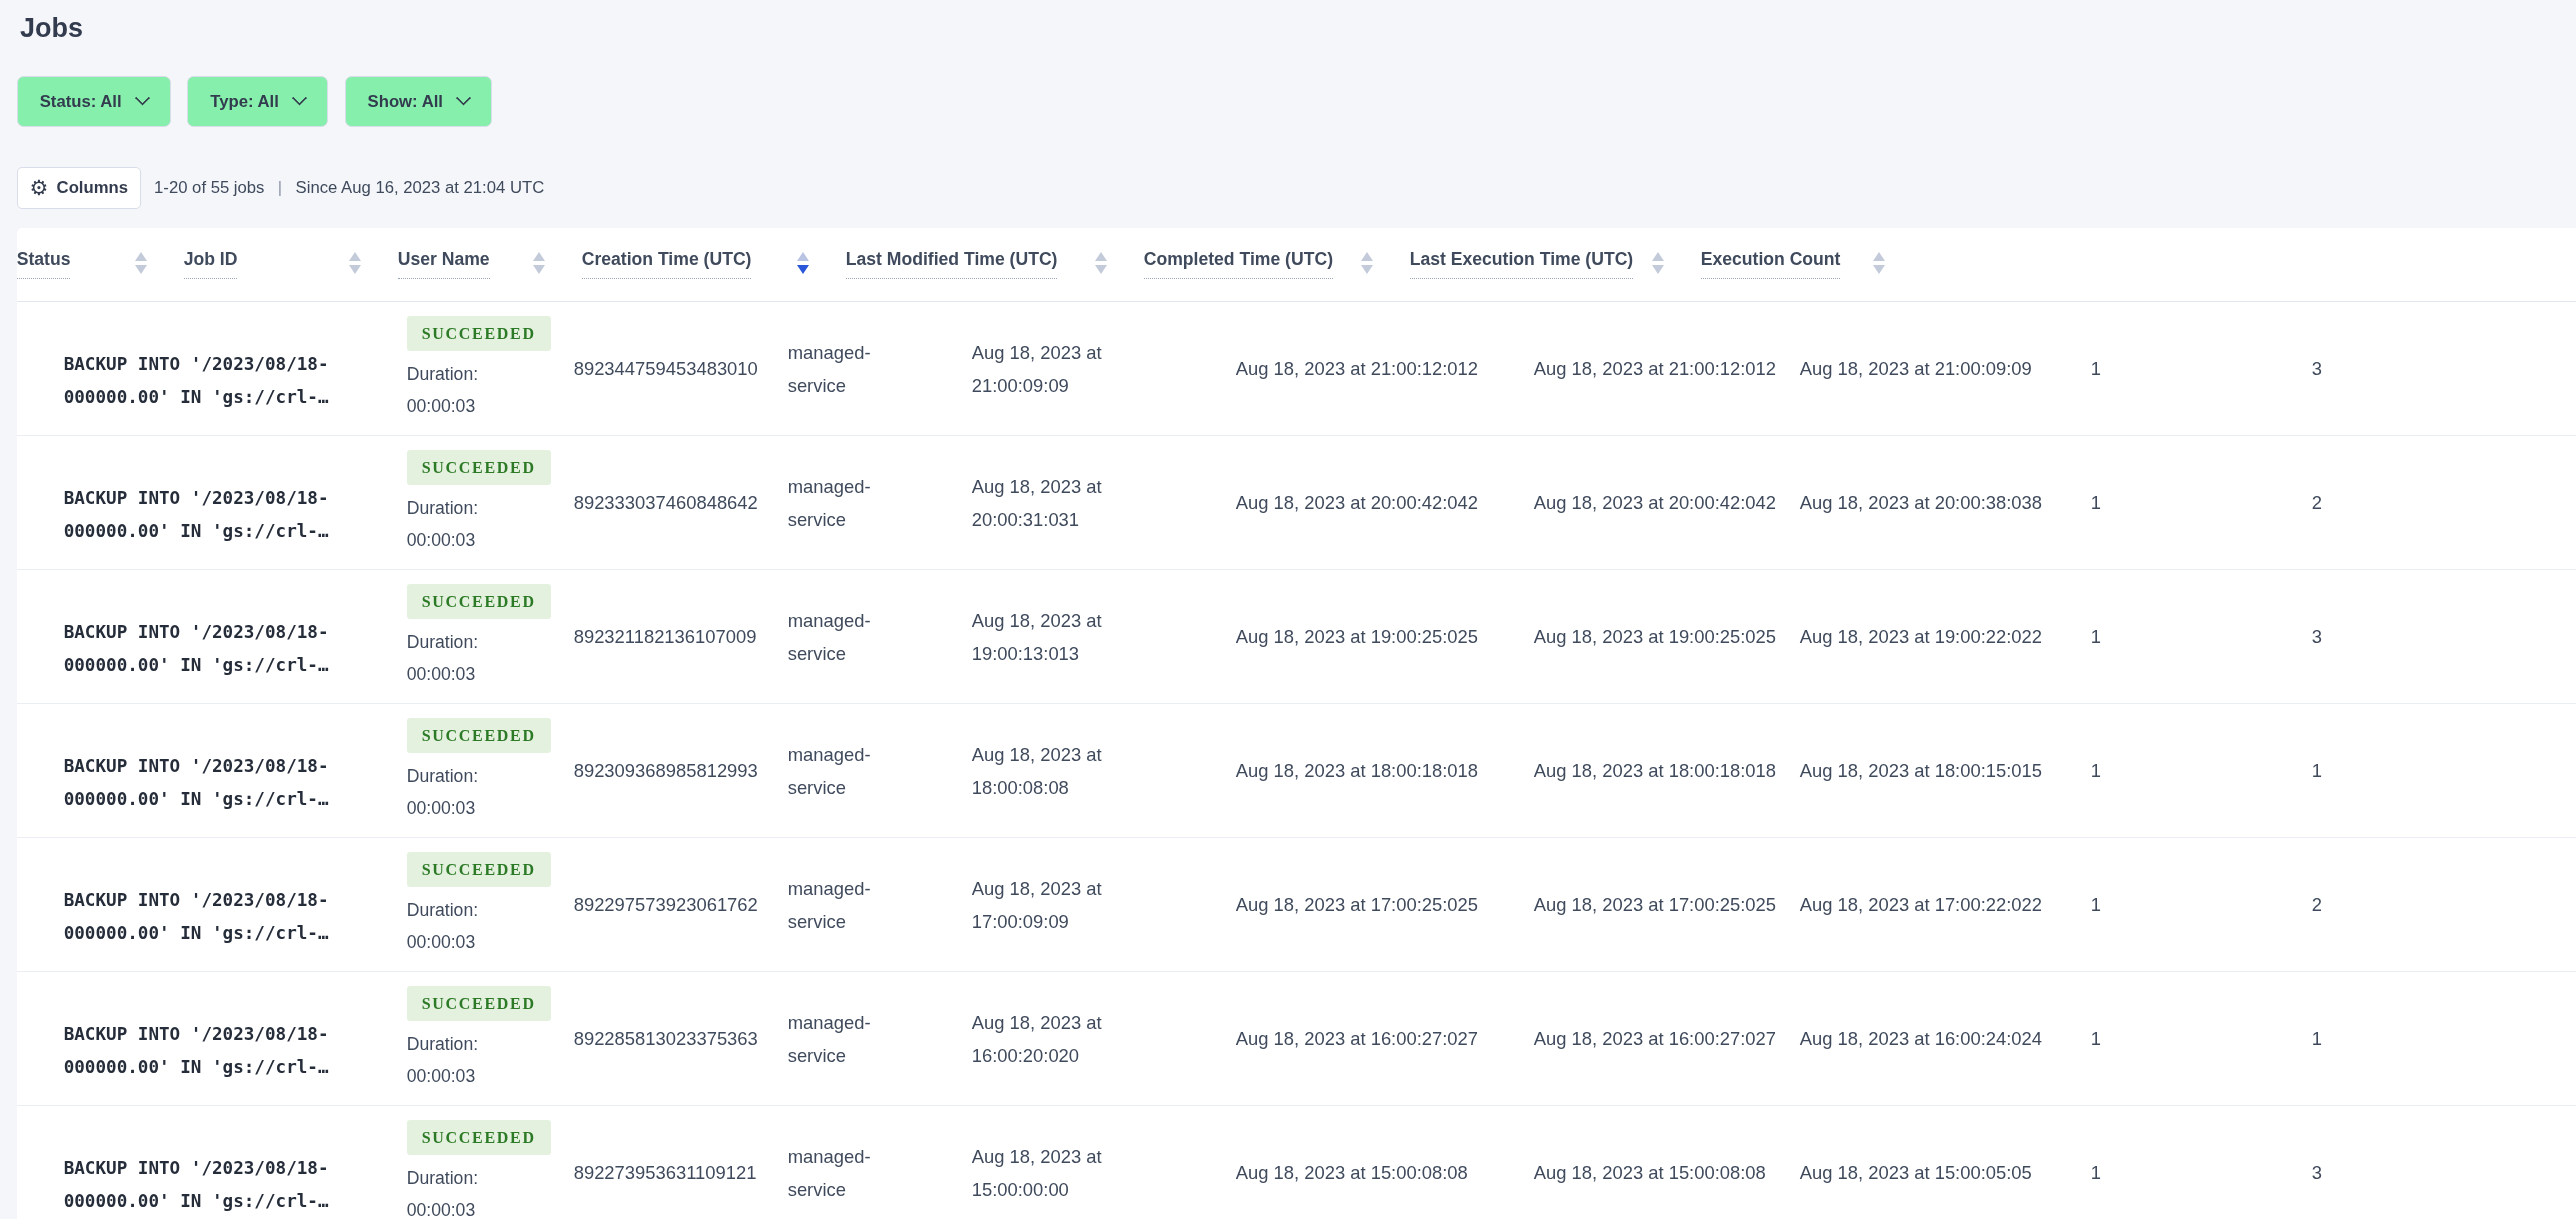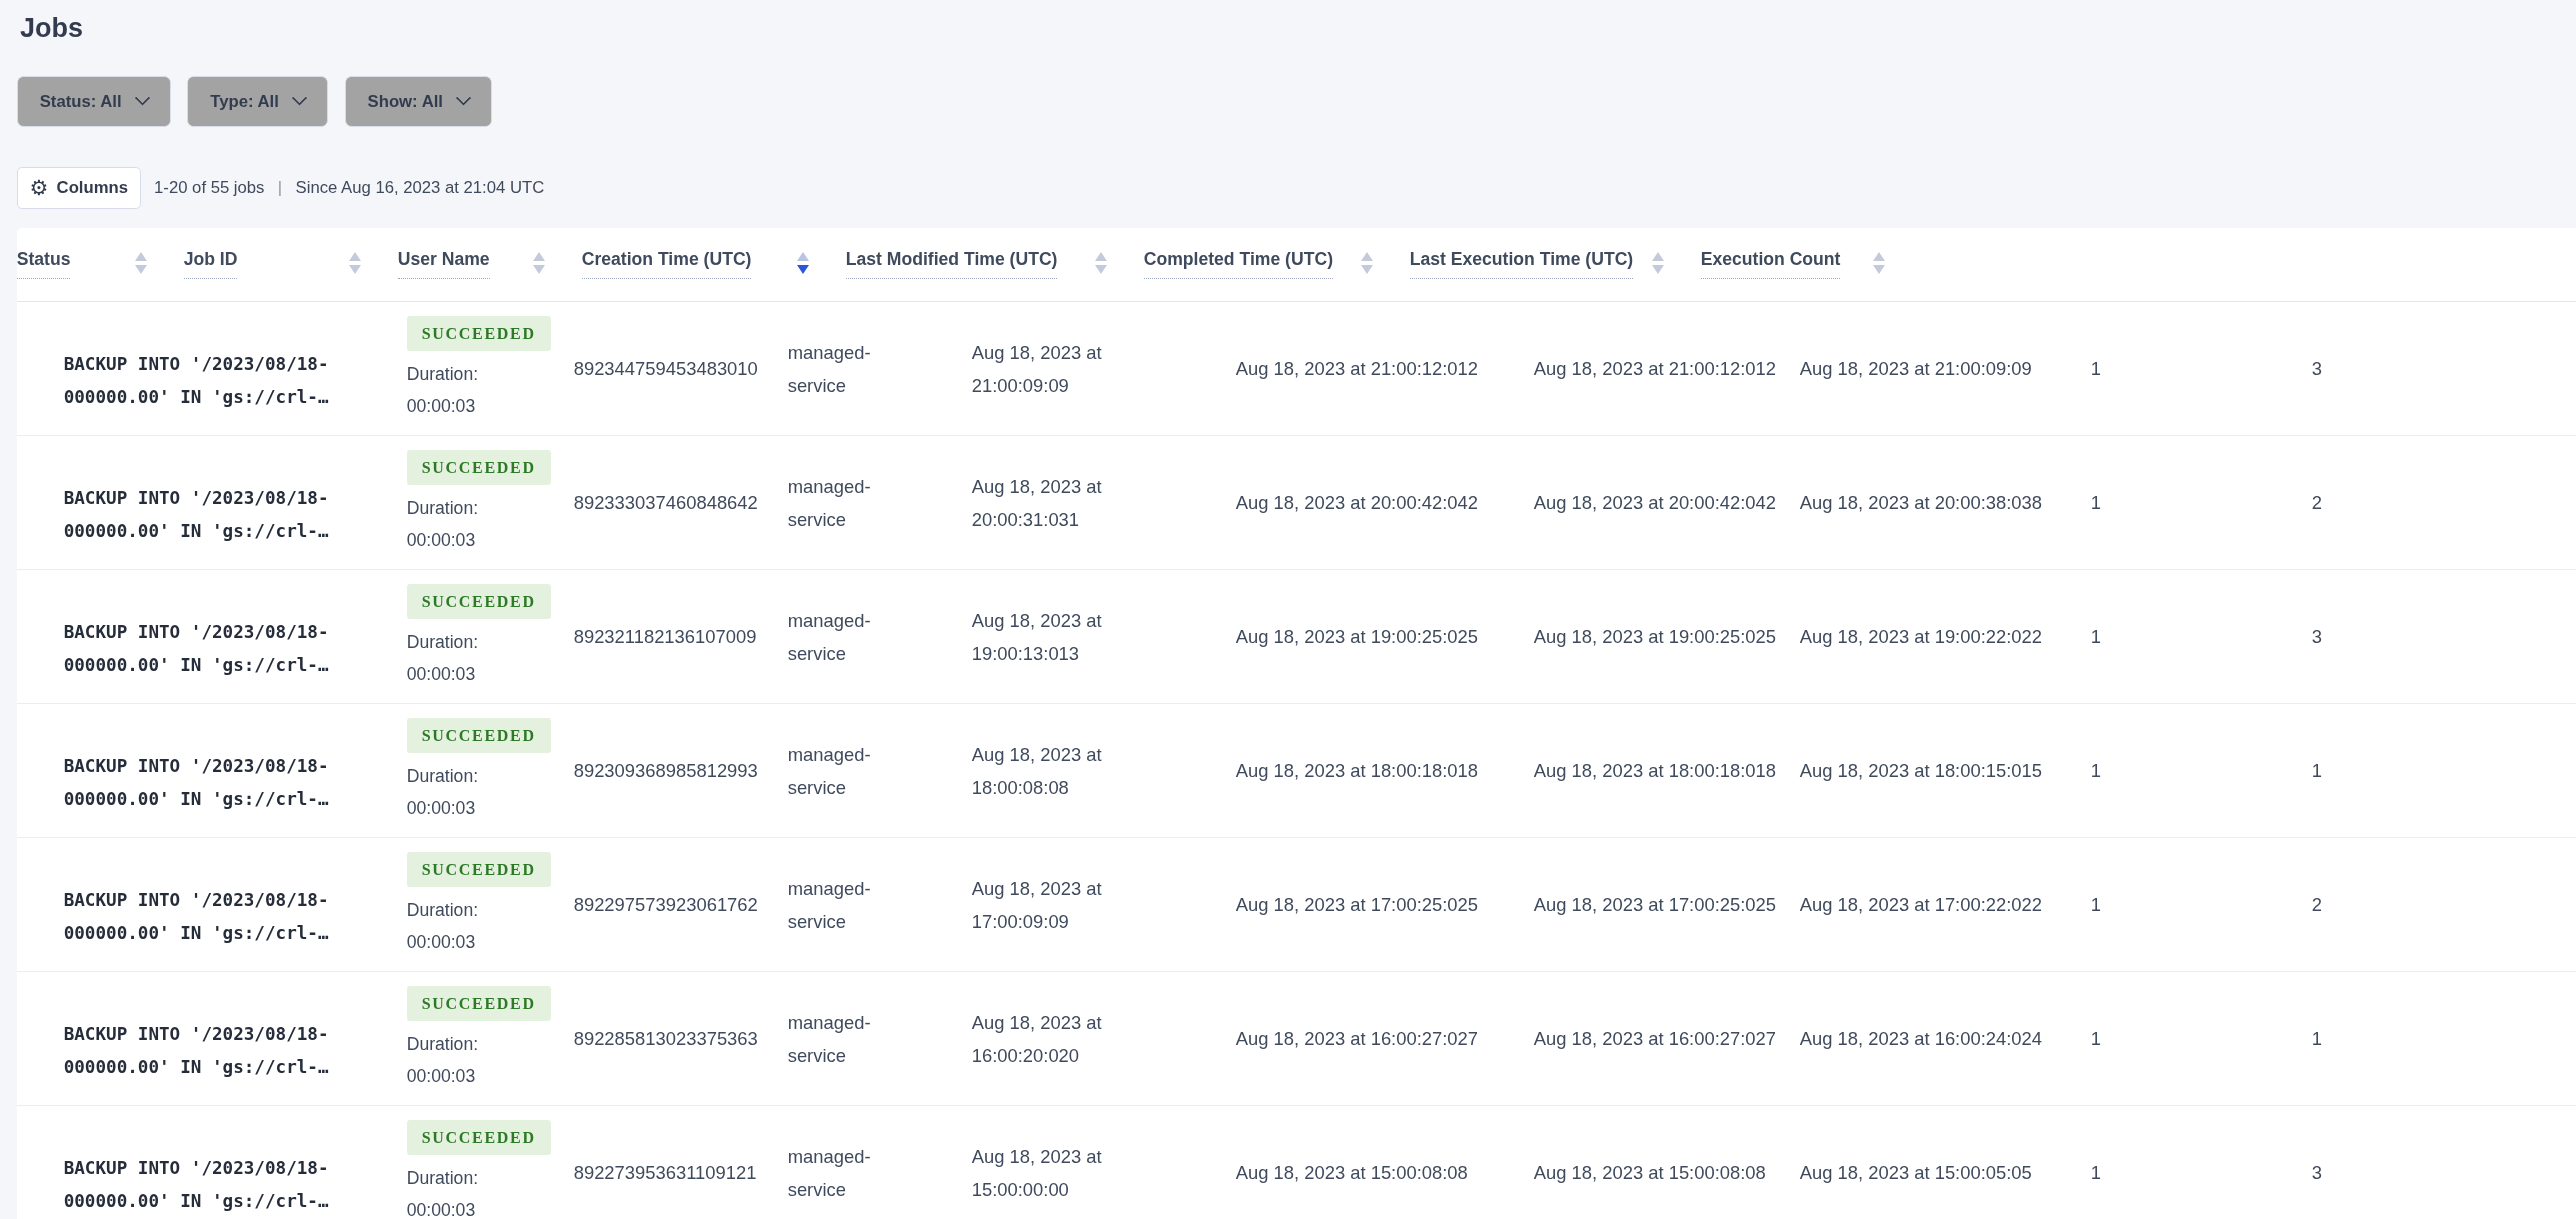--- a/index.html
+++ b/index.html
@@ -24,21 +24,21 @@
     font-family:"Liberation Sans",sans-serif;
     color:var(--text);
   }
   .page{padding:13.4px 0 0 16.7px;}
   h1.title{
     margin:0 0 0 3.3px;font-size:27px;line-height:30px;font-weight:700;color:var(--text-dark);
   }
   
   .filters{display:flex;gap:16.7px;margin-top:33px;}
   .filter-btn{
-    height:51px;padding:0 22px;background:#a3a3a3;border:1.7px solid var(--btn-border);
+    height:51px;padding:0 22px;background:#86efac;border:1.7px solid var(--btn-border);
     border-radius:6.7px;display:flex;align-items:center;gap:15px;cursor:pointer;
     font-size:16.7px;font-weight:700;color:var(--text-dark);
   }
   .chev{
     width:11px;height:11px;border-right:2.5px solid var(--text-dark);border-bottom:2.5px solid var(--text-dark);
     transform:rotate(45deg) translate(-2.5px,-2.5px);border-radius:0.8px;
   }
   
   .toolbar{display:flex;align-items:center;margin-top:40px;}
   .columns-btn{

